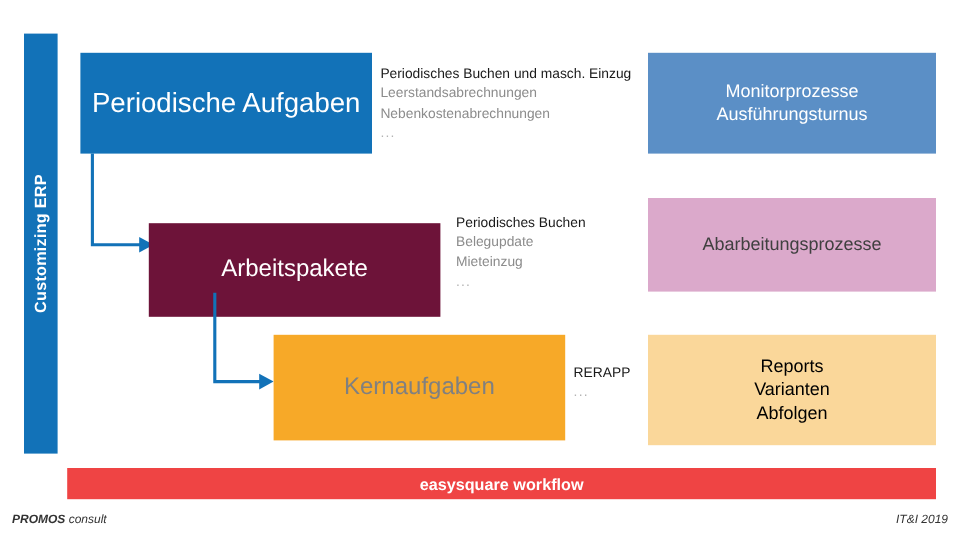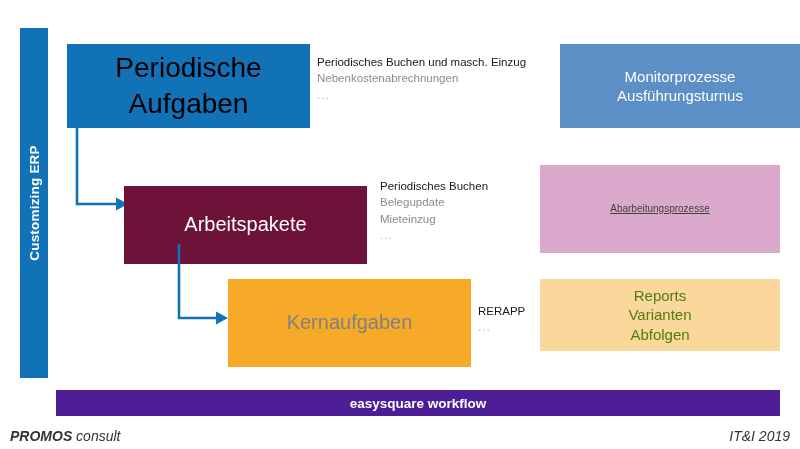--- a/index.html
+++ b/index.html
@@ -52,74 +52,72 @@
     line-height: 1.28;
   }
 
   
   .box-periodische {
     left: 67px;
     top: 44px;
     width: 243px;
     height: 84px;
     background: #1272b8;
-    color: #000000;
-    font-size: 28px;
+    color: #ffffff;
+    font-size: 23px;
     text-align: center;
   }
   .box-monitor {
     left: 540px;
     top: 44px;
     width: 240px;
     height: 84px;
     background: #5b8fc6;
     color: #ffffff;
     font-size: 15px;
-    margin-left: 20px;
   }
 
   
   .box-arbeitspakete {
     left: 124px;
     top: 165px;
     width: 243px;
     height: 78px;
     background: #6d1339;
     color: #ffffff;
     font-size: 20px;
     margin-top: 21px;
   }
   .box-abarbeitung {
     left: 540px;
     top: 165px;
     width: 240px;
-    height: 88px;
+    height: 78px;
     background: #dba9cb;
     color: #404040;
-    font-size: 10px;
-    text-decoration: underline;
+    font-size: 15px;
   }
 
   
   .box-kernaufgaben {
     left: 228px;
     top: 279px;
     width: 243px;
     height: 88px;
     background: #f7a928;
     color: #808080;
     font-size: 20px;
   }
   .box-reports {
     left: 540px;
     top: 279px;
     width: 240px;
-    height: 72px;
+    height: 92px;
     background: #fad79a;
-    color: #4d7c0f;
+    color: #000000;
     font-size: 15px;
   }
 
   
   .annot {
     position: absolute;
     font-size: 11.5px;
     line-height: 1.42;
     color: #8c8c8c;
     white-space: nowrap;
@@ -141,34 +139,34 @@
     pointer-events: none;
   }
 
   
   .bottom-bar {
     position: absolute;
     left: 56px;
     top: 390px;
     width: 724px;
     height: 26px;
-    background: #4c1d95;
+    background: #ef4444;
     color: #ffffff;
     display: flex;
     align-items: center;
     justify-content: center;
     font-size: 13.5px;
     font-weight: bold;
   }
 
   
   .footer-left, .footer-right {
     position: absolute;
     top: 428px;
-    font-size: 14px;
+    font-size: 10px;
     font-style: italic;
     color: #333333;
     white-space: nowrap;
   }
   .footer-left { left: 10px; }
   .footer-right { right: 10px; font-style: italic; }
   .footer-left .strong { font-weight: bold; }
 </style>
 </head>
 <body>
@@ -178,20 +176,21 @@
   <div class="vbar">
     <span class="vbar-label">Customizing ERP</span>
   </div>
 
   <div class="box box-periodische">
     <span>Periodische Aufgaben</span>
   </div>
 
   <div class="annot annot-1">
     <div class="lead">Periodisches Buchen und masch. Einzug</div>
+    <div>Leerstandsabrechnungen</div>
     <div>Nebenkostenabrechnungen</div>
     <div class="dots">...</div>
   </div>
 
   <div class="box box-monitor">
     <div>
       <div>Monitorprozesse</div>
       <div>Ausführungsturnus</div>
     </div>
   </div>

